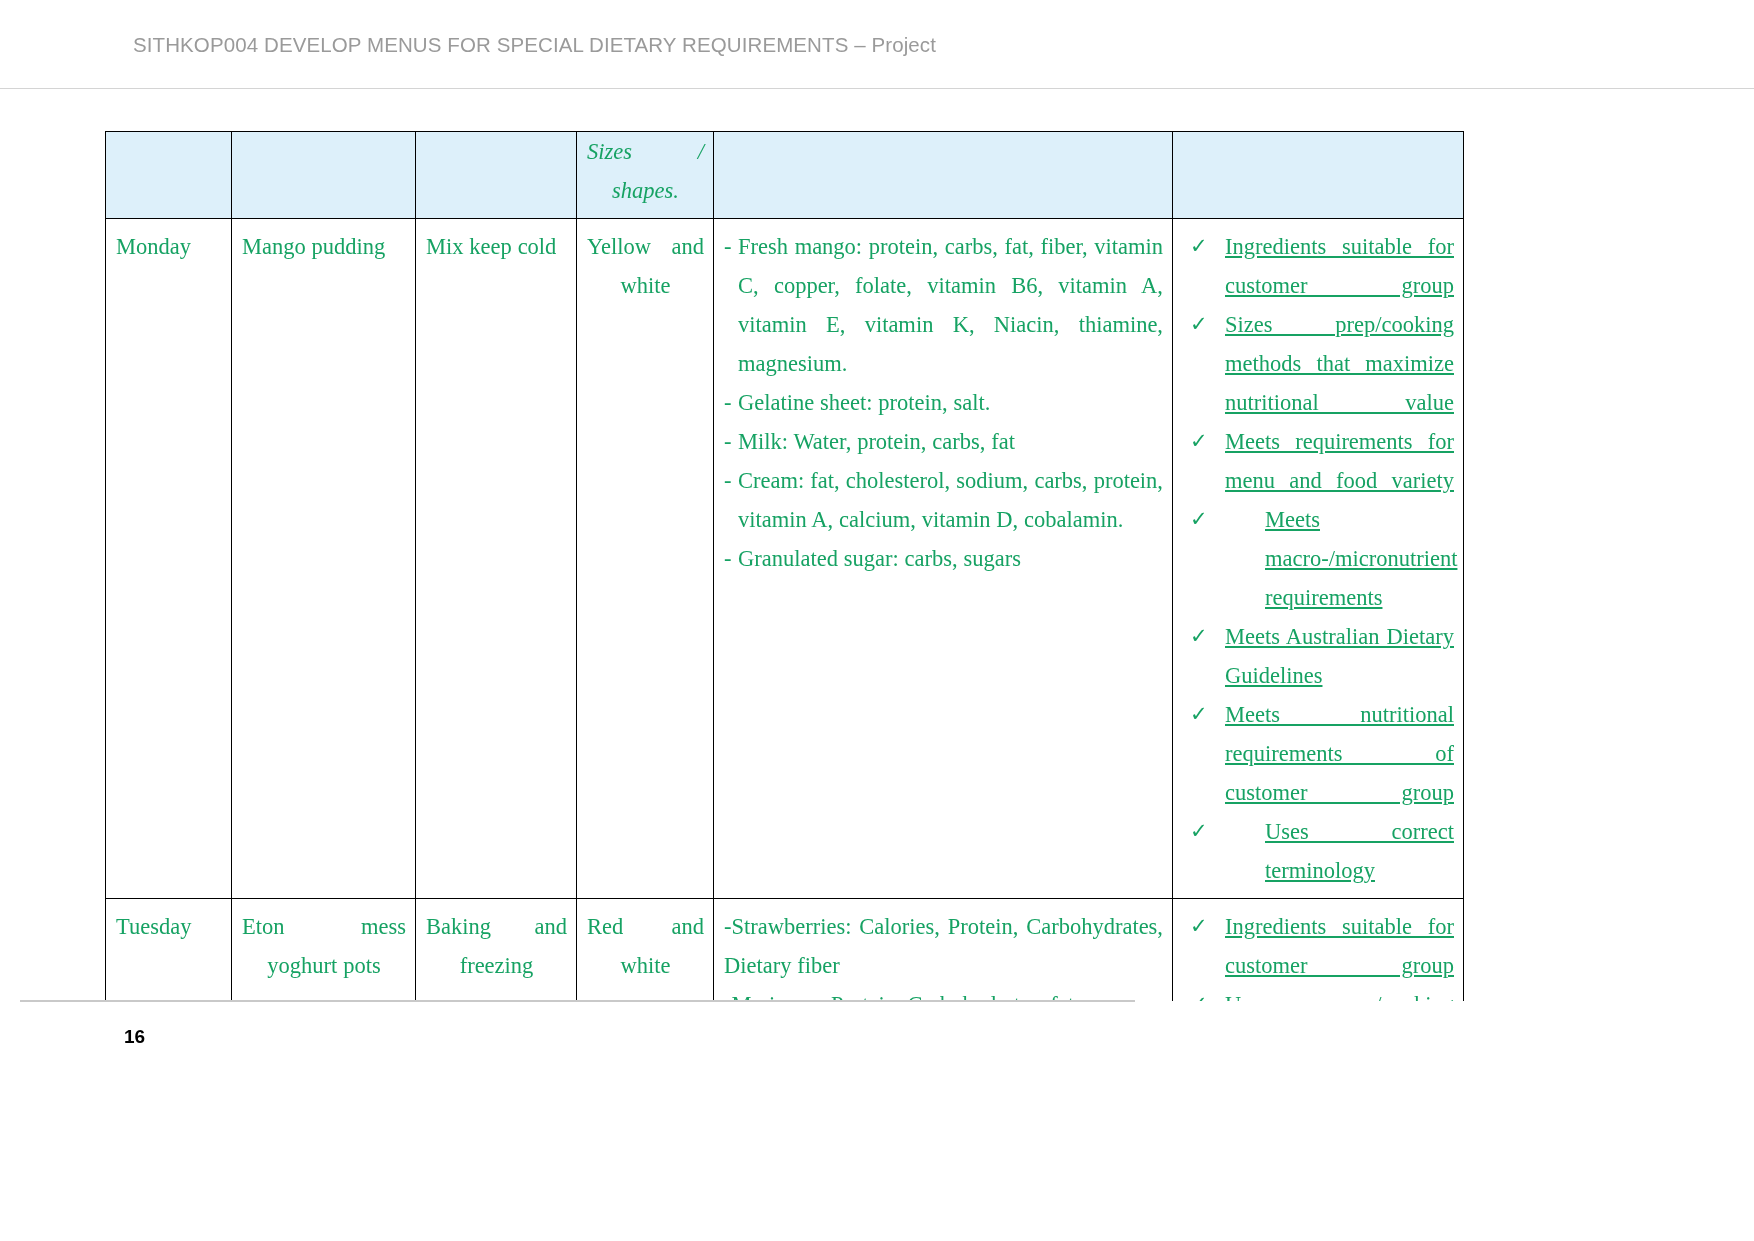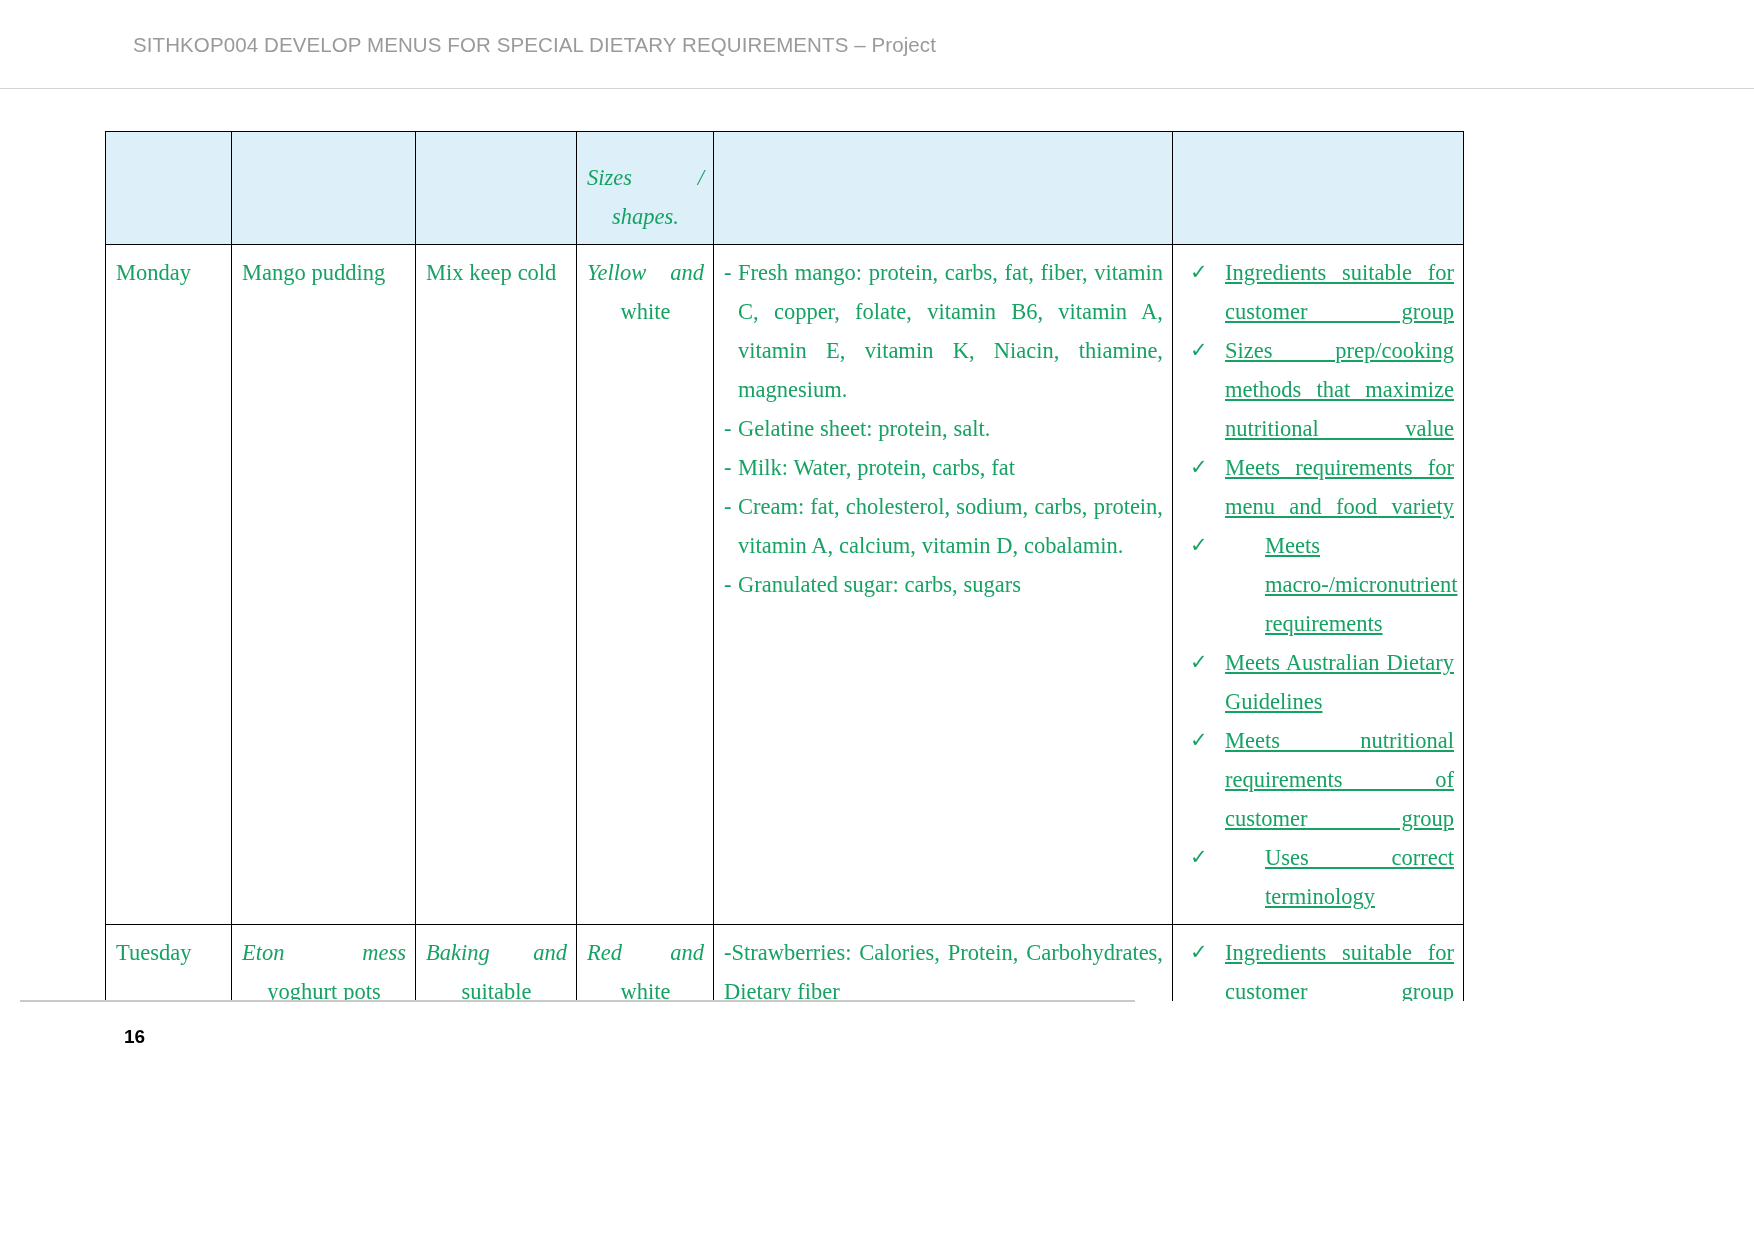--- a/index.html
+++ b/index.html
@@ -70,37 +70,36 @@
   .col-day      { width: 126px; }
   .col-dish     { width: 184px; }
   .col-method   { width: 161px; }
   .col-sizes    { width: 137px; }
   .col-nutrients{ width: 459px; }
   .col-checks   { width: 291px; }
 
   tr.head-row td {
     background: #ddf0fa;
     height: 86px;
-    padding-top: 26px;
+    padding-top: 0;
   }
   tr.head-row td.sizes-head {
     font-style: italic;
   }
   .sizes-head .justified-line {
     display: block;
     text-align: justify;
     text-align-last: justify;
   }
 
   
   .just-spread {
     display: block;
     text-align: justify;
     text-align-last: justify;
-    font-style: italic;
   }
   .plain-line { display: block; text-align: center; }
 
   
   ul.nutrient-list {
     list-style: none;
     margin: 0;
     padding: 0;
   }
   ul.nutrient-list li {
@@ -285,21 +284,21 @@
             <span>Eton</span>
             <span>mess</span>
           </span>
           <span class="plain-line">yoghurt pots</span>
         </td>
         <td>
           <span class="just-spread">
             <span>Baking</span>
             <span>and</span>
           </span>
-          <span class="plain-line">suitable</span>
+          <span class="plain-line">freezing</span>
         </td>
         <td>
           <span class="just-spread">
             <span>Red</span>
             <span>and</span>
           </span>
           <span class="plain-line">white</span>
         </td>
         <td>
           <ul class="nutrient-list no-hang">

